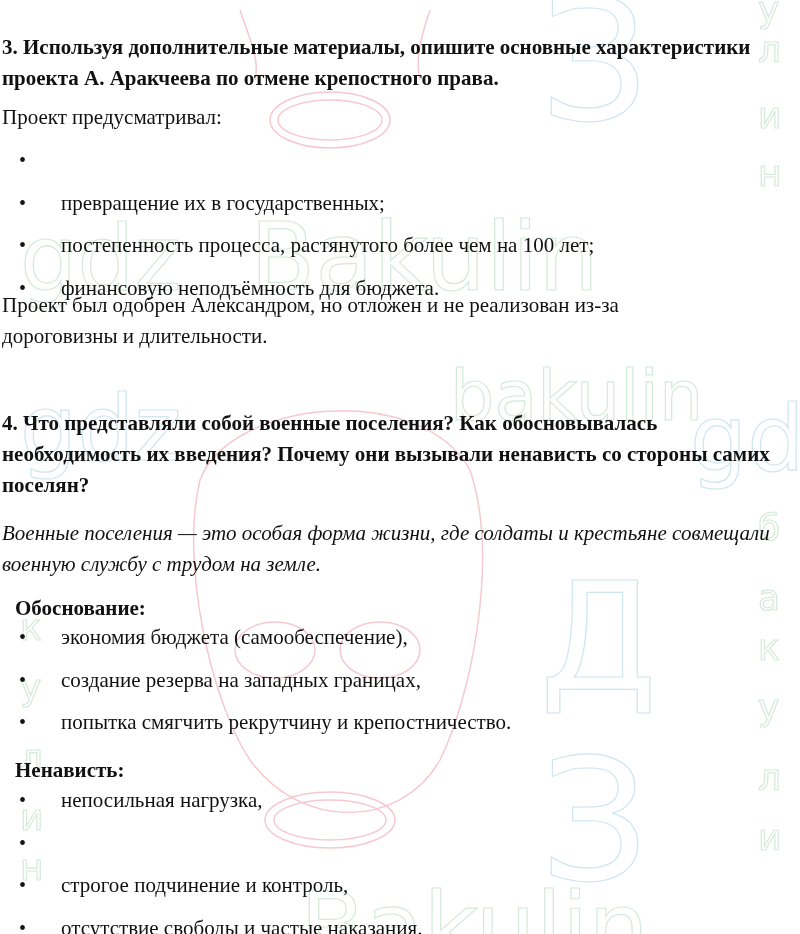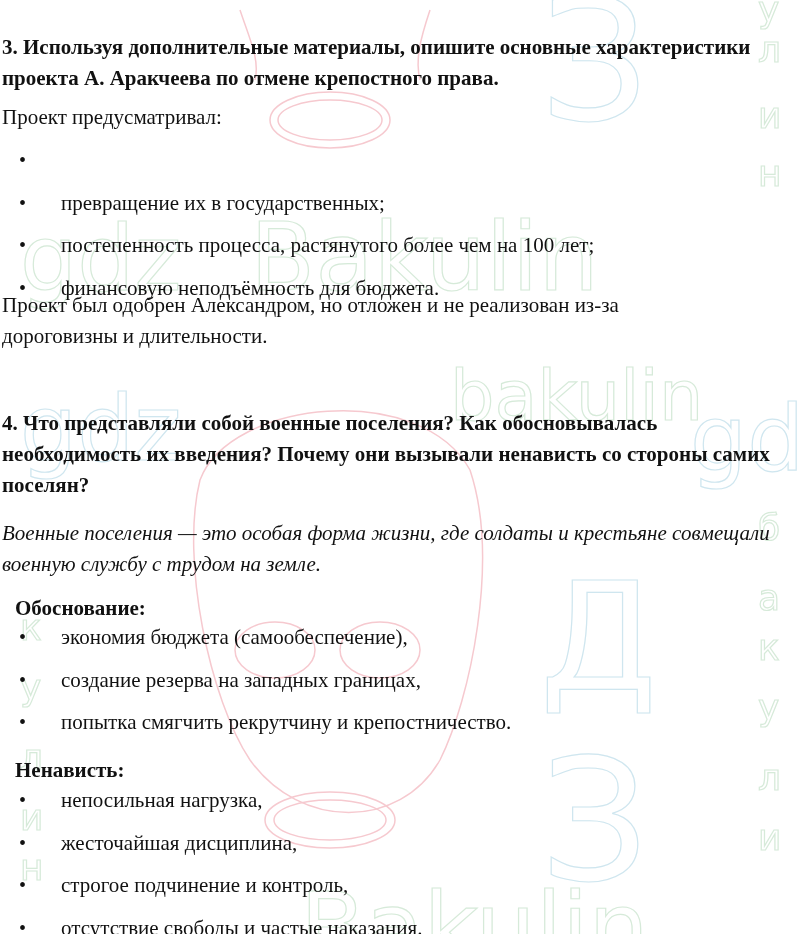--- a/index.html
+++ b/index.html
@@ -171,21 +171,20 @@
 
     <p class="sub-heading" style="top:742px;">Ненависть:</p>
 
     <ul class="bullet-list" style="top:785px;">
       <li class="bullet-item">
         <span class="bullet-dot">•</span>
         <span>непосильная нагрузка,</span>
       </li>
       <li class="bullet-item">
         <span class="bullet-dot">•</span>
-        <span>жесточайшая дисциплина,</span>
       </li>
       <li class="bullet-item">
         <span class="bullet-dot">•</span>
         <span>строгое подчинение и контроль,</span>
       </li>
       <li class="bullet-item">
         <span class="bullet-dot">•</span>
         <span>отсутствие свободы и частые наказания.</span>
       </li>
     </ul>

